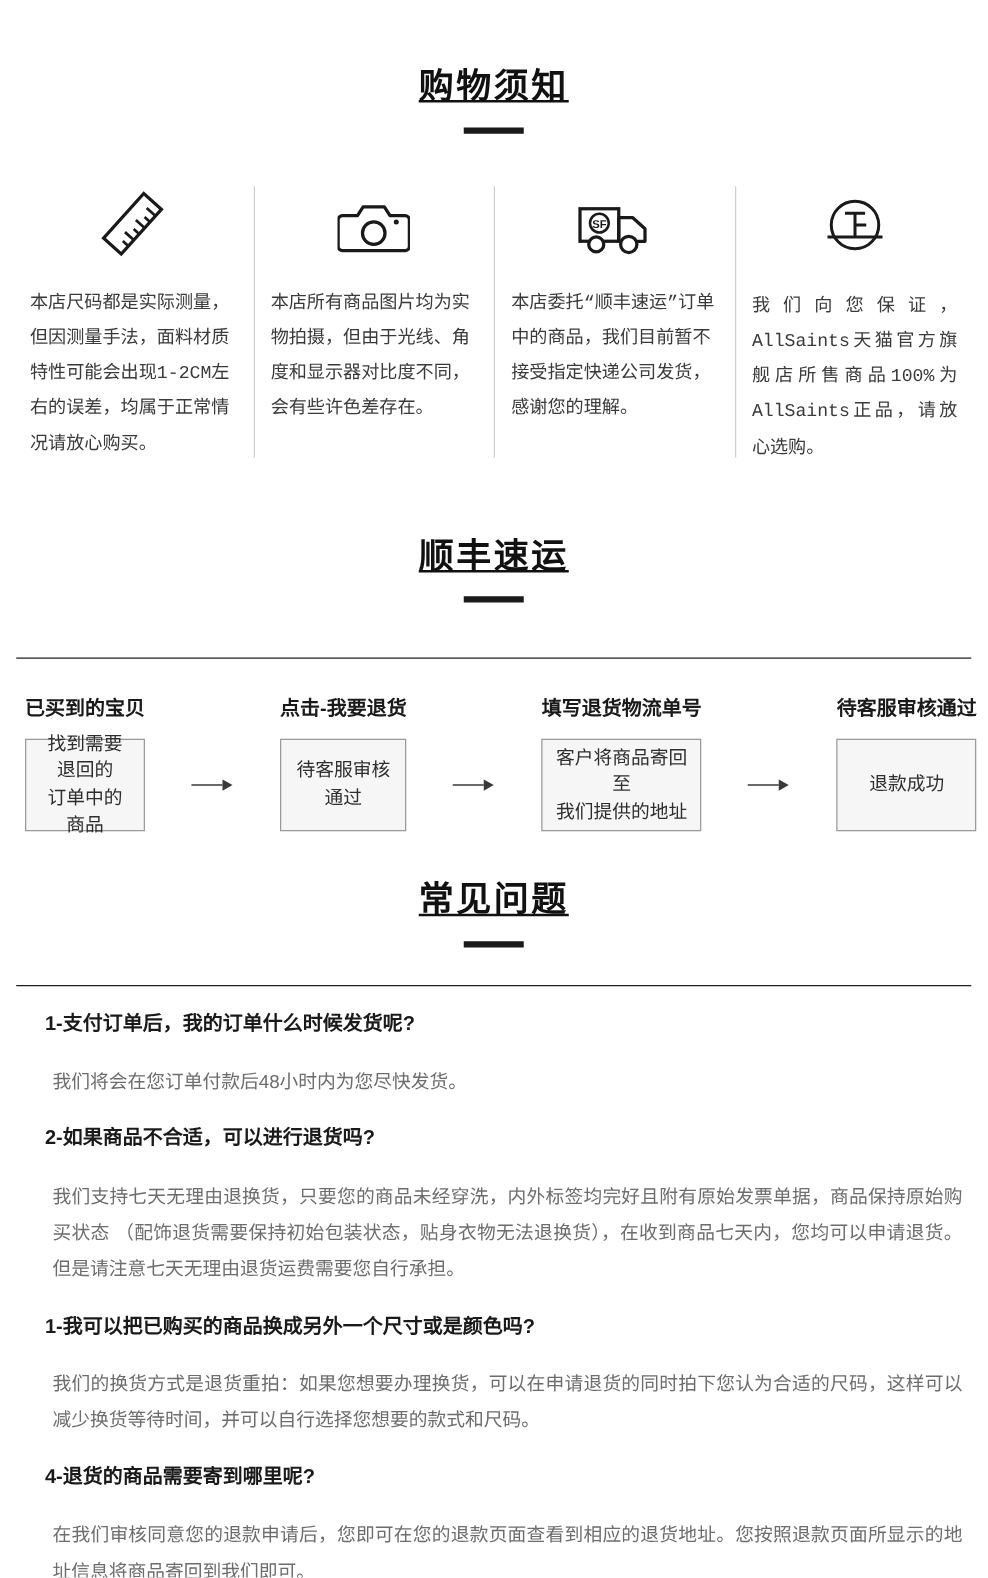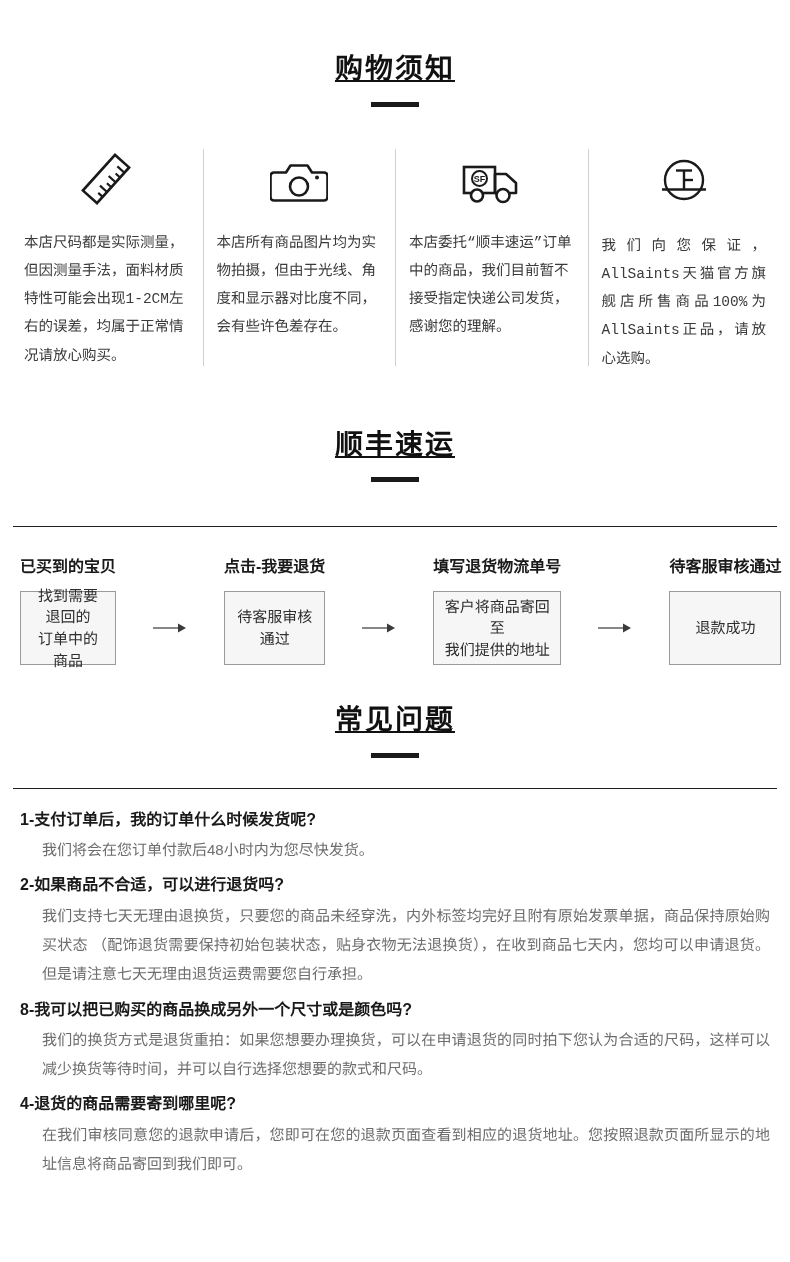--- a/index.html
+++ b/index.html
@@ -139,21 +139,21 @@
   
   .faq {
     margin: 16px 20px 0 20px;
   }
   .faq-item { margin-bottom: 6px; }
   .faq-q {
     font-size: 16px;
     font-weight: 700;
     color: #1a1a1a;
     line-height: 1.9;
-    margin: 0;
+    margin: 16px;
   }
   .faq-a {
     font-size: 15px;
     color: #6d6d6d;
     line-height: 1.95;
     margin: 0 0 0 22px;
     text-align: justify;
   }
 
   .sp-1 { height: 52px; }
@@ -310,21 +310,21 @@
     <p class="faq-q">1-支付订单后，我的订单什么时候发货呢?</p>
     <p class="faq-a">我们将会在您订单付款后48小时内为您尽快发货。</p>
   </div>
 
   <div class="faq-item">
     <p class="faq-q">2-如果商品不合适，可以进行退货吗?</p>
     <p class="faq-a">我们支持七天无理由退换货，只要您的商品未经穿洗，内外标签均完好且附有原始发票单据，商品保持原始购买状态 （配饰退货需要保持初始包装状态，贴身衣物无法退换货），在收到商品七天内，您均可以申请退货。但是请注意七天无理由退货运费需要您自行承担。</p>
   </div>
 
   <div class="faq-item">
-    <p class="faq-q">8-我可以把已购买的商品换成另外一个尺寸或是颜色吗?</p>
+    <p class="faq-q">1-我可以把已购买的商品换成另外一个尺寸或是颜色吗?</p>
     <p class="faq-a">我们的换货方式是退货重拍：如果您想要办理换货，可以在申请退货的同时拍下您认为合适的尺码，这样可以减少换货等待时间，并可以自行选择您想要的款式和尺码。</p>
   </div>
 
   <div class="faq-item">
     <p class="faq-q">4-退货的商品需要寄到哪里呢?</p>
     <p class="faq-a">在我们审核同意您的退款申请后，您即可在您的退款页面查看到相应的退货地址。您按照退款页面所显示的地址信息将商品寄回到我们即可。</p>
   </div>
 
 </div>
 

